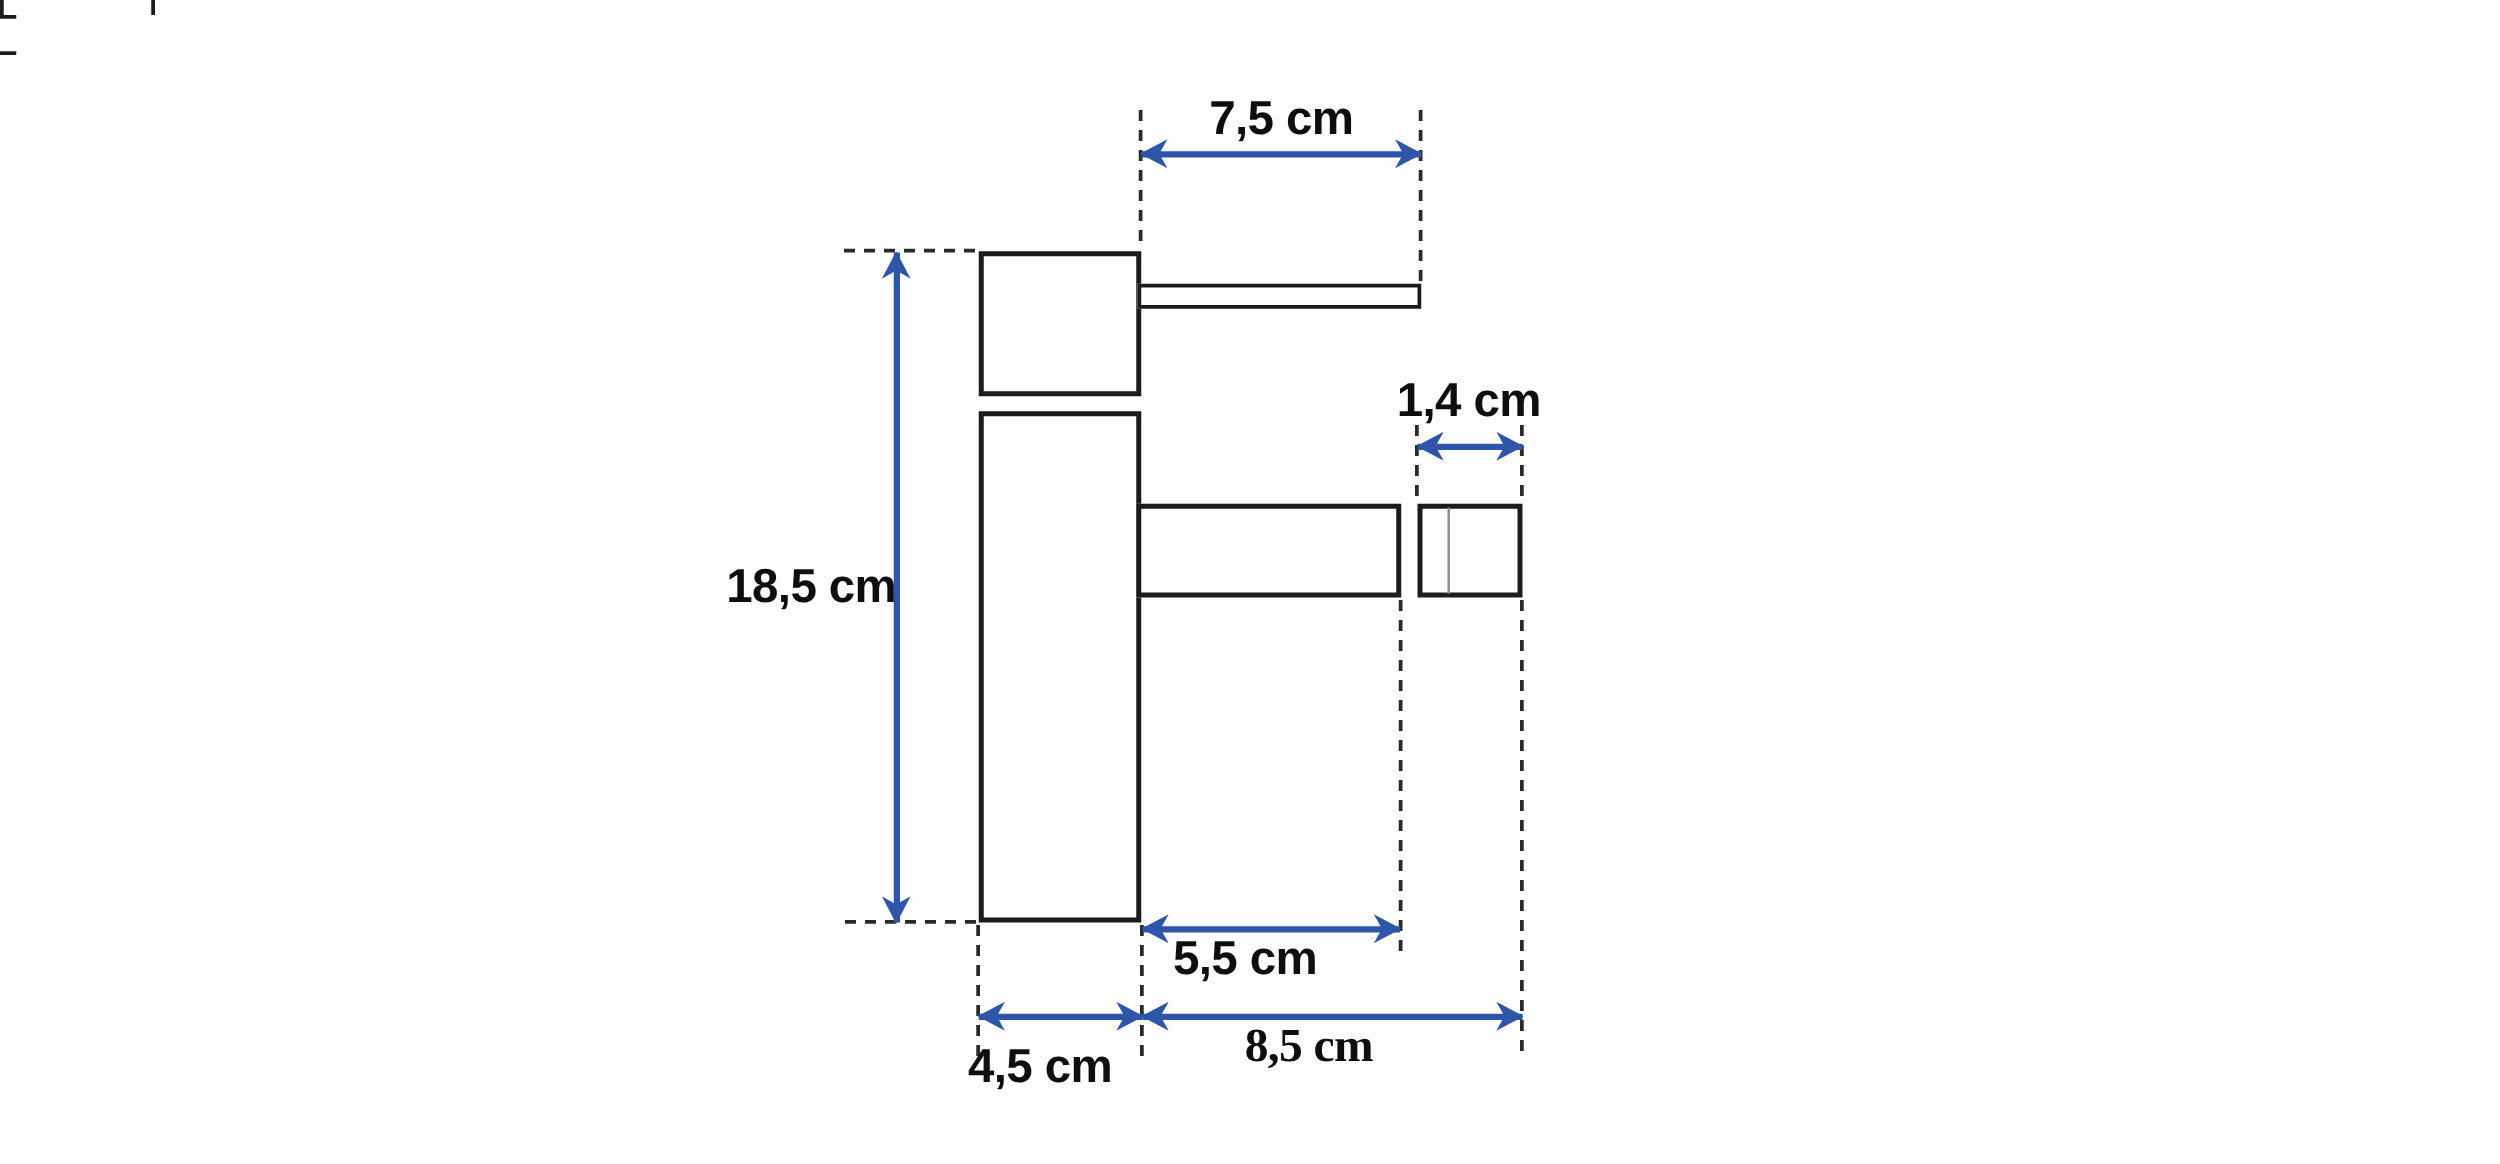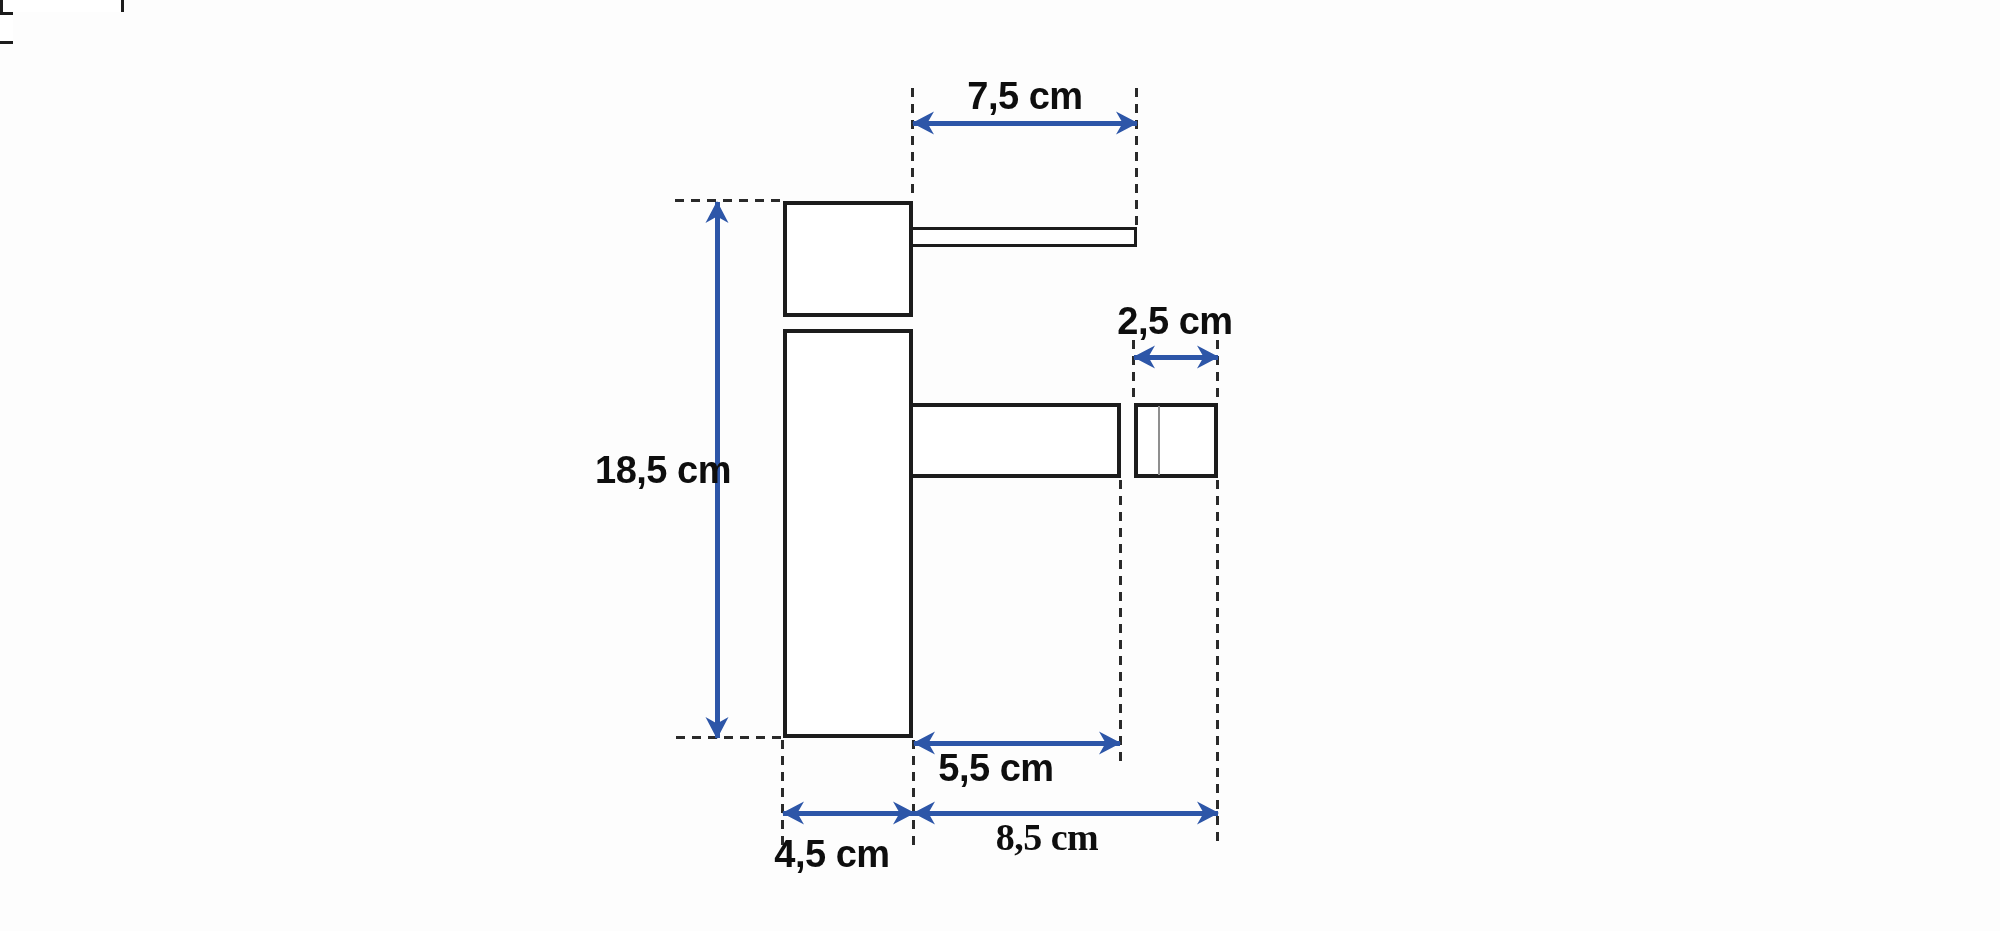--- a/index.html
+++ b/index.html
@@ -80,19 +80,19 @@
   <div class="dash-h" style="left:676px;top:736px;width:107px;"></div>
 
   <div class="dim dim-h" style="left:913px;top:111px;width:224px;"></div>
   <div class="dim dim-h" style="left:1134px;top:345px;width:84px;"></div>
   <div class="dim dim-v" style="left:705px;top:202px;height:536px;"></div>
   <div class="dim dim-h" style="left:914px;top:731px;width:206px;"></div>
   <div class="dim dim-h" style="left:783px;top:801px;width:131px;"></div>
   <div class="dim dim-h" style="left:914px;top:801px;width:304px;"></div>
 
   <div class="dim-label" style="left:1025px;top:96px;">7,5 cm</div>
-  <div class="dim-label" style="left:1175px;top:321px;">2,5 cm</div>
-  <div class="dim-label" style="left:663px;top:470px;">18,5 cm</div>
+  <div class="dim-label" style="left:1175px;top:321px;">1,4 cm</div>
+  <div class="dim-label" style="left:649px;top:470px;">18,5 cm</div>
   <div class="dim-label" style="left:996px;top:768px;">5,5 cm</div>
   <div class="dim-label" style="left:832px;top:837px;margin-top:17px;">4,5 cm</div>
   <div class="dim-label" style="left:1047px;top:837px;font-family:Liberation Serif, serif;">8,5 cm</div>
 
 </div>
 
 </body></html>

